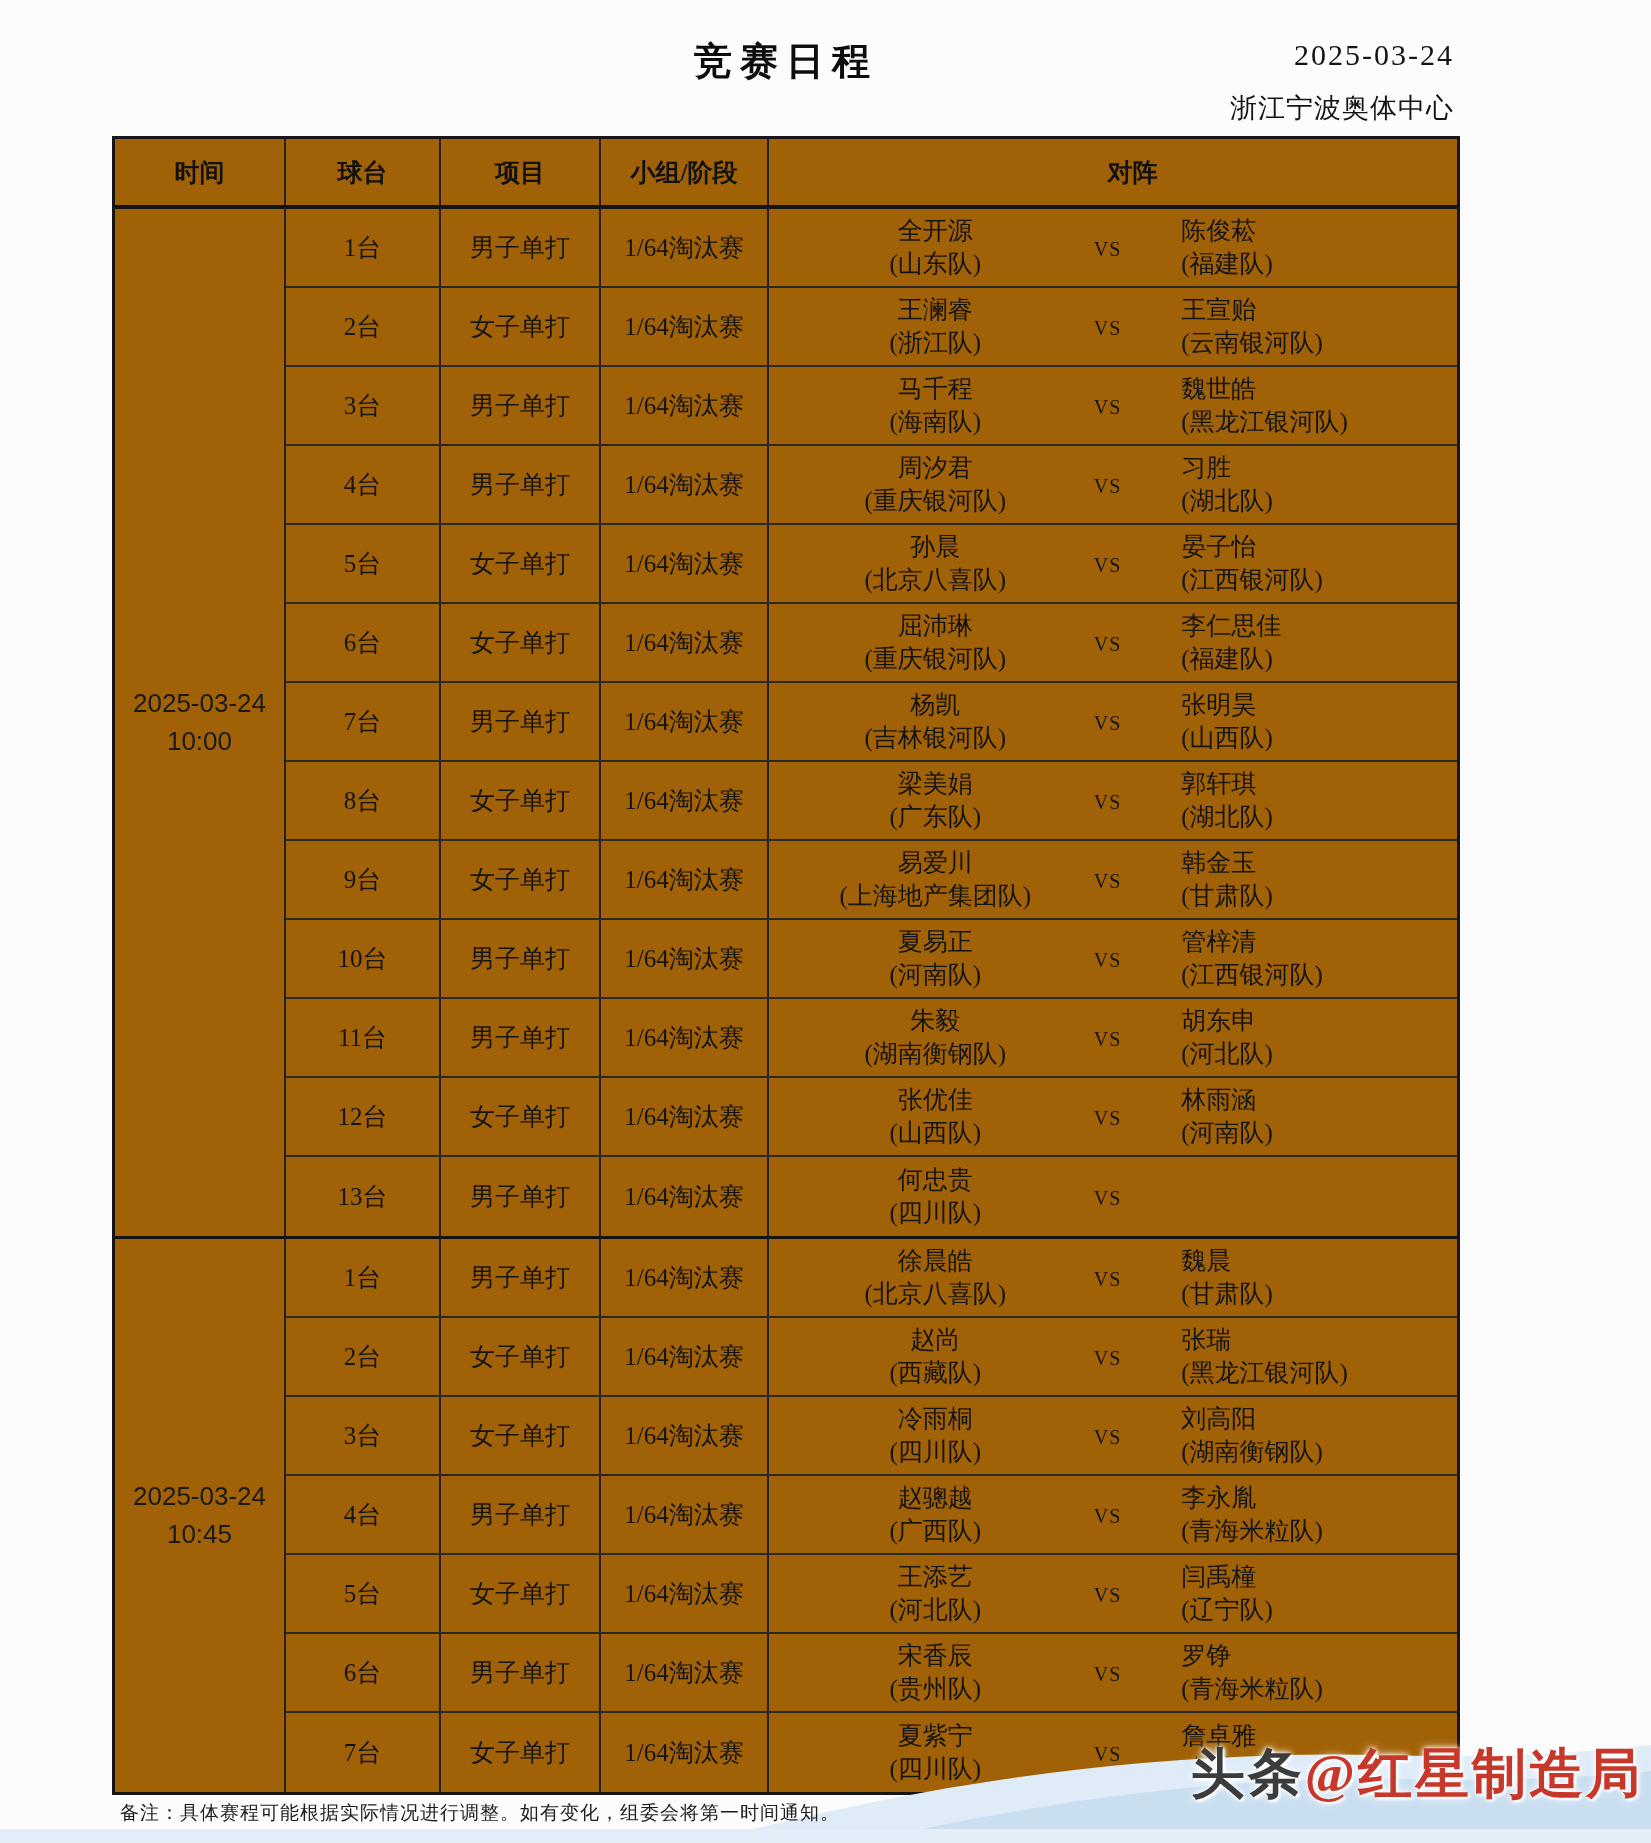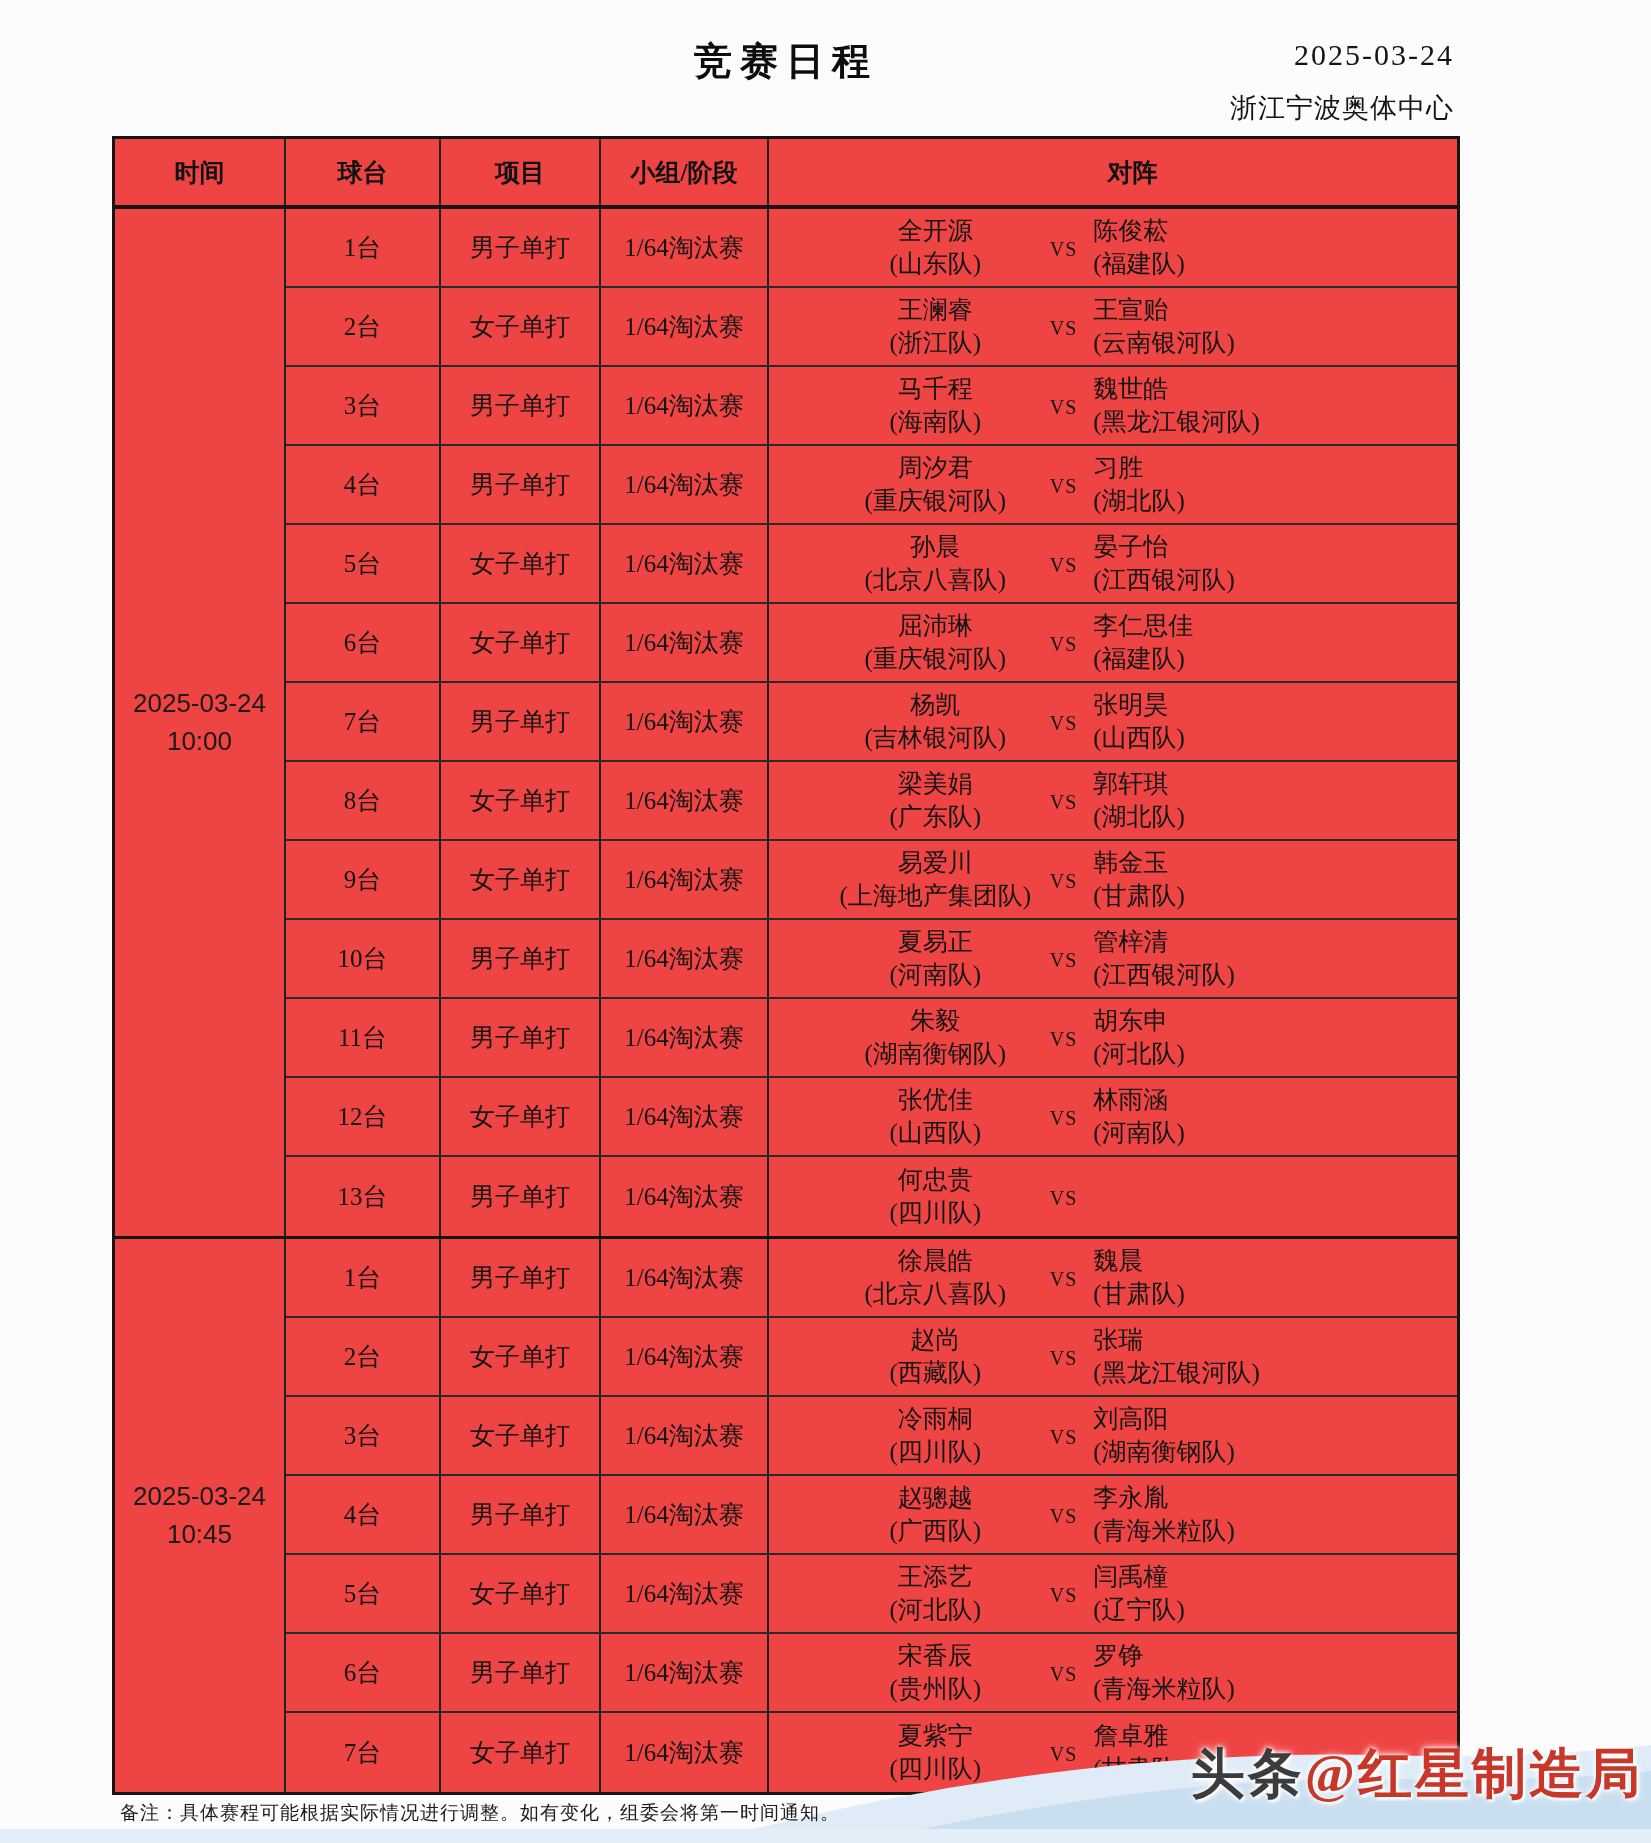--- a/index.html
+++ b/index.html
@@ -24,21 +24,21 @@
   .doc-date {
     position:absolute; right:6px; top:10px;
     font-size:30px; letter-spacing:2px; color:#141414;
   }
   .doc-venue {
     position:absolute; right:6px; top:62px;
     font-size:27px; font-weight:normal; letter-spacing:1px; color:#141414;
   }
 
   
-  .sched { border:3px solid #161616; background:#ef4444; }
+  .sched { border:3px solid #161616; background:#a16207; }
   .thead {
     display:grid;
     grid-template-columns:171px 155px 160px 168px 1fr;
     height:70px; align-items:center; text-align:center;
     font-size:25px; font-weight:bold;
     border-bottom:4px solid #141414;
   }
   .thead .th { height:100%; display:flex; align-items:center; justify-content:center; border-right:2px solid #222; }
   .thead .th:last-child { border-right:none;padding-left:39px; }
 
@@ -56,21 +56,21 @@
     grid-template-columns:155px 160px 168px 1fr;
     border-bottom:2px solid #2a2a2a;
   }
   .row:last-child { border-bottom:none;border-radius:11px; }
   .b1 .row { height:79px; }
   .b2 .row { height:79px; }
   .cell {
     display:flex; align-items:center; justify-content:center; text-align:center;
     font-size:25px; border-right:2px solid #222; color:#141414;
   }
-  .cell.matchup { border-right:none; justify-content:flex-start; text-align:left; padding:4px 15px; }
+  .cell.matchup { border-right:none; justify-content:flex-start; text-align:left; padding:4px 15px;gap:44px; }
   .p1 { flex:0 0 38%; padding-left:8%; text-align:center; line-height:1.3; }
   .vs { flex:0 0 9%; text-align:center; font-size:20px; letter-spacing:1px; padding-top:4px; }
   .p2 { flex:0 0 53%; text-align:left; line-height:1.3; padding-right:8px; }
   .pname, .pteam { display:block; font-size:25px; }
 
   
   .footer-note {
     position:absolute; left:120px; top:1800px;
     font-size:19px; letter-spacing:1px; color:#1c1c1c;
   }

